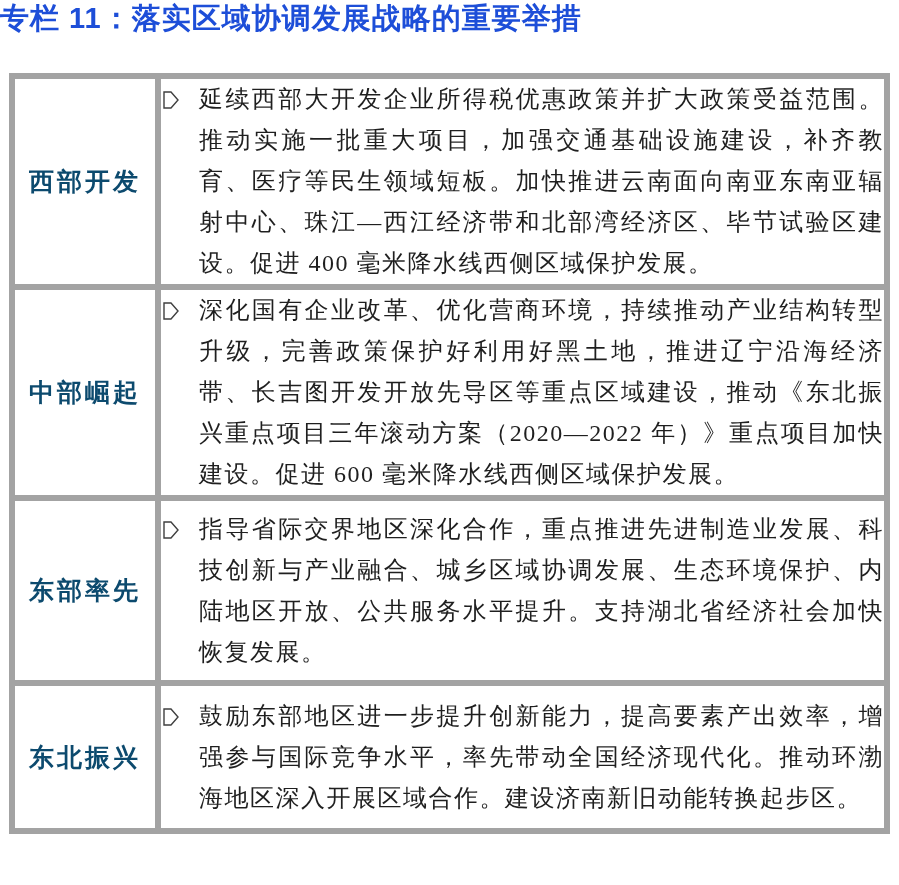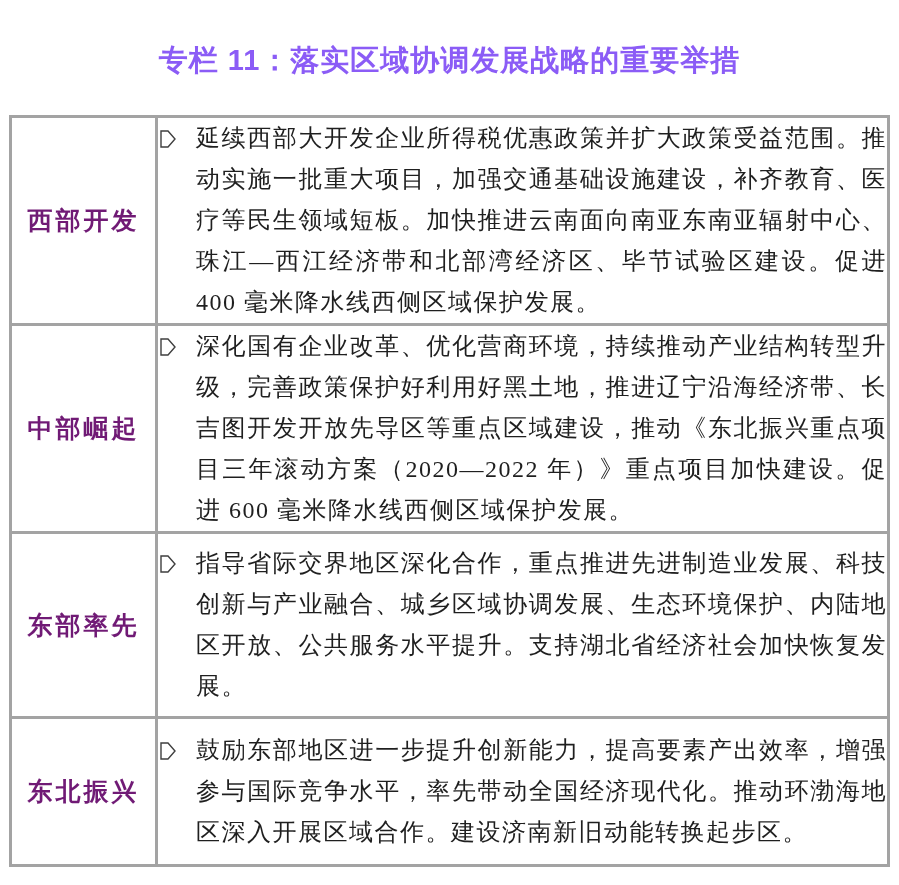--- a/index.html
+++ b/index.html
@@ -8,49 +8,47 @@
     position: relative;
     width: 899px;
     height: 885px;
     background: #ffffff;
     font-family: "Liberation Serif", serif;
     color: #1f1f1f;
     overflow: hidden;
   }
   .doc-title {
     margin: 0;
-    padding-top: 42px;
-    text-align: center;
     font-family: "Liberation Sans", sans-serif;
     font-weight: bold;
     font-size: 29px;
     line-height: 36px;
     letter-spacing: 1px;
-    color: #8b5cf6;
+    color: #1d4ed8;
   }
   table.measures {
     border-collapse: collapse;
     table-layout: fixed;
     width: 881px;
     margin: 37px 9px 0 9px;
     background: #ffffff;
   }
   table.measures td {
-    border: 3px solid #a3a3a3;
+    border: 6px solid #a3a3a3;
     vertical-align: middle;
     padding: 0;
   }
   td.label-cell {
     width: 146px;
     text-align: center;
     font-family: Liberation Mono, monospace;
     font-weight: bold;
     font-size: 25px;
     letter-spacing: 3px;
-    color: #701a75;
+    color: #0c4a6e;
   }
   td.content-cell { padding: 6px 10px 6px 14px; }
   tr.r1 { height: 205px; }
   tr.r2 { height: 205px; }
   tr.r3 { height: 185px; }
   tr.r4 { height: 148px; }
   .content-inner {
     display: flex;
     align-items: flex-start;
   }

